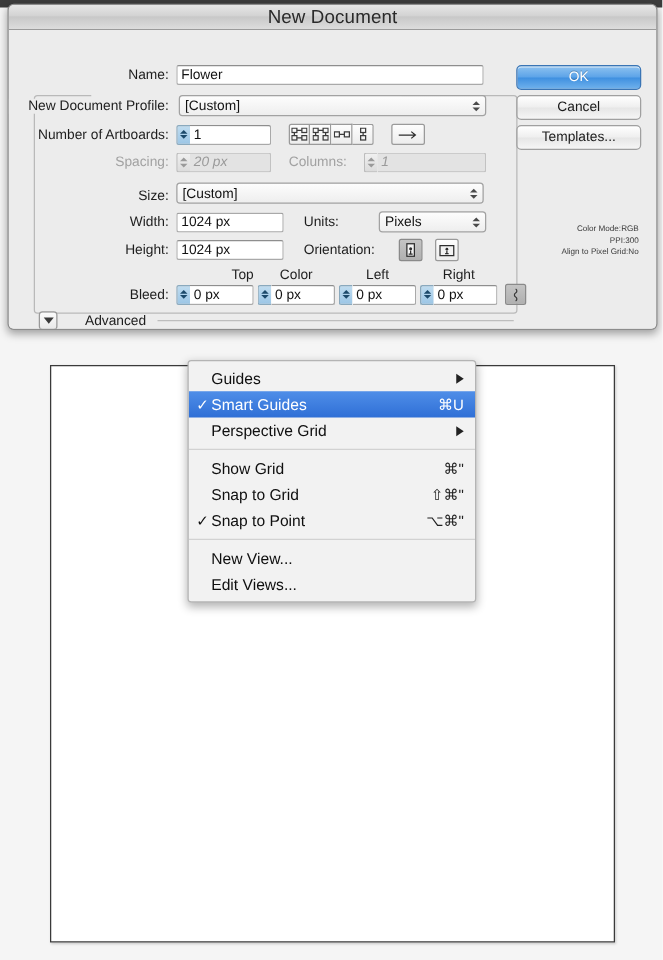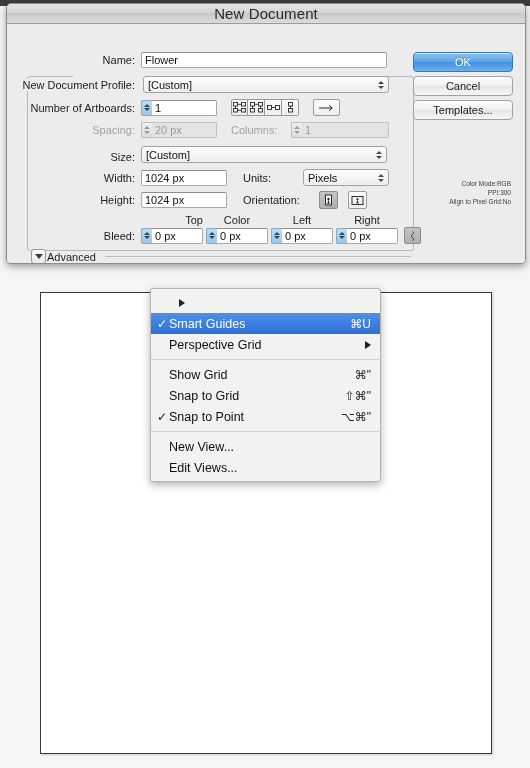--- a/index.html
+++ b/index.html
@@ -39,21 +39,21 @@
   .lbl.dis{color:#a2a2a2;}
 
   .tf{
     box-sizing:border-box;height:16px;
     background:#fff;border:1px solid #a9a9a9;border-top-color:#8e8e8e;
     border-radius:2px;
     font-size:11px;color:#111;
     padding:0 3px;line-height:14px;
     display:flex;align-items:center;
   }
-  .tf.dis{background:#e3e3e3;border-color:#c2c2c2;color:#9a9a9a;}
+  .tf.dis{background:#e3e3e3;border-color:#c2c2c2;color:#9a9a9a;font-style:italic;}
 
   .combo{
     box-sizing:border-box;height:17px;
     background:linear-gradient(to bottom,#fdfdfd,#eeeeee);
     border:1px solid #a2a2a2;border-radius:3px;
     font-size:11px;color:#111;
     padding:0 4px;display:flex;align-items:center;
     position:relative;
   }
   .combo .arrows{
@@ -363,40 +363,41 @@
           <svg width="9" height="12" viewBox="0 0 9 12" aria-hidden="true">
             <path d="M4.5 1.2 a1.8 1.8 0 0 1 0 3.2 a1.8 1.8 0 0 0 0 3.2 a1.8 1.8 0 0 1 0 3.2" stroke="#3a3a3a" fill="none"></path>
           </svg>
         </div>
       </div>
 
       <div class="row" style="left:24px;top:225px;width:380px;">
         <div class="disc">
             <i></i>
           </div>
-        <div class="lbl" style="margin-left:1px;text-align:right;">Advanced</div>
+        <div class="lbl" style="margin-left:22px;text-align:right;">Advanced</div>
         <div style="flex:1 1 auto;height:1px;background:#bdbdbd;margin-left:9px;margin-right:0;"></div>
       </div>
 
       <div class="btn primary" style="position:absolute;left:406px;top:28px;">OK</div>
       <div class="btn" style="position:absolute;left:406px;top:52px;">Cancel</div>
       <div class="btn" style="position:absolute;left:406px;top:76px;">Templates...</div>
 
       <div class="sideinfo">
         <div>Color Mode:RGB</div>
         <div>PPI:300</div>
         <div>Align to Pixel Grid:No</div>
       </div>
 
     </div>
   </div>
 
   <div class="menu" id="view-menu">
       <div class="mi">
         <span class="chk"></span>
+        <span class="mlabel">Guides</span>
         <span class="sub"></span>
       </div>
       <div class="mi sel">
         <span class="chk">✓</span>
         <span class="mlabel">Smart Guides</span>
         <span class="acc">⌘U</span>
       </div>
       <div class="mi">
         <span class="chk"></span>
         <span class="mlabel">Perspective Grid</span>

